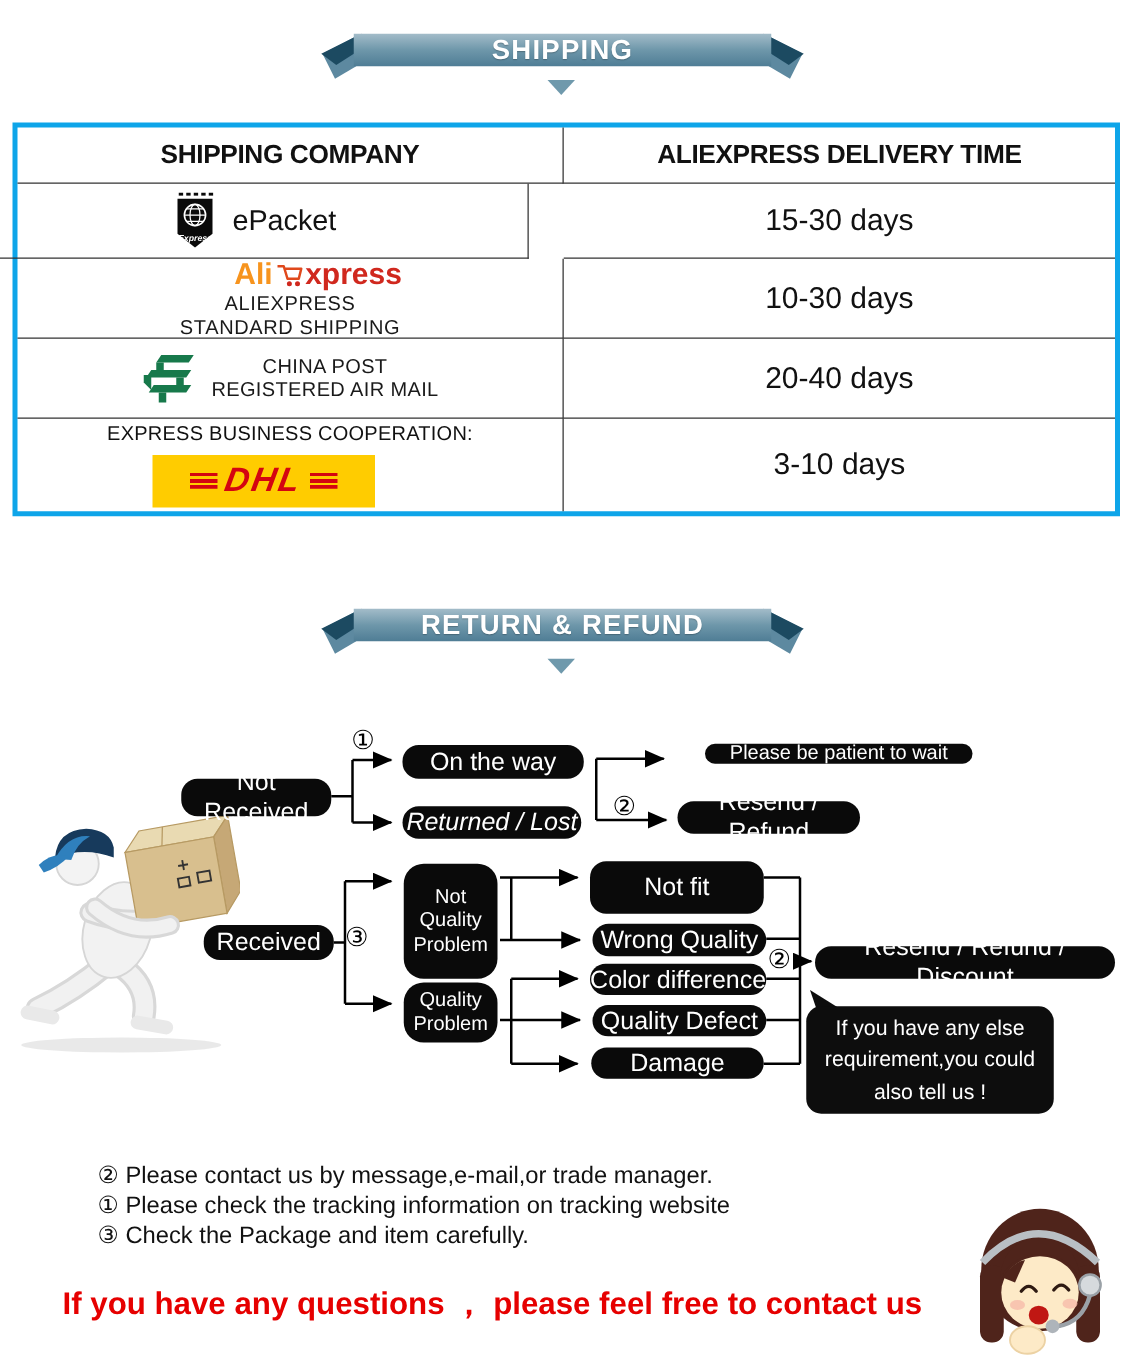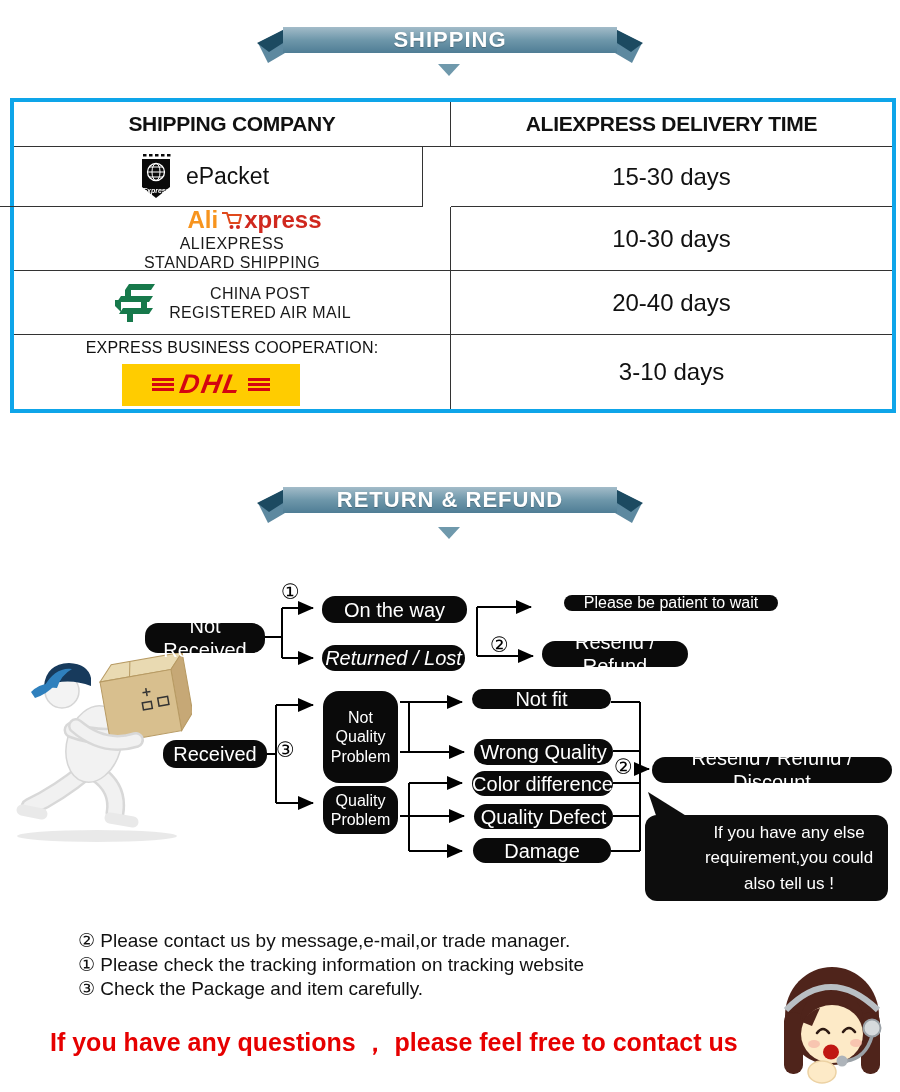--- a/index.html
+++ b/index.html
@@ -39,23 +39,23 @@
   
   .flow{position:absolute;left:0;top:540px;width:900px;height:390px;}
   .fc-arrows{position:absolute;left:0;top:0;z-index:1;}
   .pill{position:absolute;background:#0a0a0a;color:#fff;border-radius:13px;z-index:2;
      display:flex;align-items:center;justify-content:center;text-align:center;
      font-size:20px;line-height:1.2;}
   .pill.small{font-size:16px;}
   .pill.multi{border-radius:16px;font-size:16px;}
   .step{position:absolute;z-index:3;font-size:21px;color:#000;
      font-family:"DejaVu Sans",sans-serif;line-height:1;}
-  .bubble{position:absolute;left:645px;top:275px;width:198px;height:86px;z-index:2;
+  .bubble{position:absolute;left:645px;top:265px;width:198px;height:86px;z-index:2;
      background:#0d0d0d;color:#fff;border-radius:12px;display:flex;flex-direction:column;
-     align-items:center;justify-content:center;font-size:17px;line-height:1.5;padding-left:45px;}
+     align-items:center;justify-content:center;font-size:17px;line-height:1.5;}
   .man{position:absolute;left:2px;top:98px;z-index:0;}
   
   .notes{position:absolute;left:78px;top:929px;font-size:19px;line-height:24px;color:#111;}
   .contact{position:absolute;left:50px;top:1026px;width:700px;text-align:left;
      color:#e60000;font-size:25px;font-weight:bold;}
   .girl{position:absolute;left:772px;top:960px;}
 </style>
 </head>
 <body>
 
@@ -229,21 +229,21 @@
     </svg>
 
     <div class="pill" style="left:145px;top:83px;width:120px;height:30px;">Not Received</div>
     <div class="pill" style="left:322px;top:56px;width:145px;height:27px;">On the way</div>
     <div class="pill" style="left:322px;top:105px;width:143px;height:26px;font-style:italic;">Returned / Lost</div>
     <div class="pill small" style="left:564px;top:55px;width:214px;height:16px;">Please be patient to wait</div>
     <div class="pill" style="left:542px;top:101px;width:146px;height:26px;">Resend / Refund</div>
     <div class="pill" style="left:163px;top:200px;width:104px;height:28px;">Received</div>
     <div class="pill multi" style="left:323px;top:151px;width:75px;height:92px;">Not Quality Problem</div>
     <div class="pill multi" style="left:323px;top:246px;width:75px;height:48px;">Quality Problem</div>
-    <div class="pill" style="left:472px;top:149px;width:139px;height:20px;">Not fit</div>
+    <div class="pill" style="left:472px;top:149px;width:139px;height:42px;">Not fit</div>
     <div class="pill" style="left:474px;top:199px;width:139px;height:26px;">Wrong Quality</div>
     <div class="pill" style="left:472px;top:231px;width:141px;height:25px;">Color difference</div>
     <div class="pill" style="left:474px;top:264px;width:139px;height:25px;">Quality Defect</div>
     <div class="pill" style="left:473px;top:298px;width:138px;height:25px;">Damage</div>
     <div class="pill" style="left:652px;top:217px;width:240px;height:26px;">Resend / Refund / Discount</div>
 
     <span class="step" style="left:281px;top:42px;">①</span>
     <span class="step" style="left:490px;top:95px;">②</span>
     <span class="step" style="left:276px;top:200px;">③</span>
     <span class="step" style="left:614px;top:217px;">②</span>

